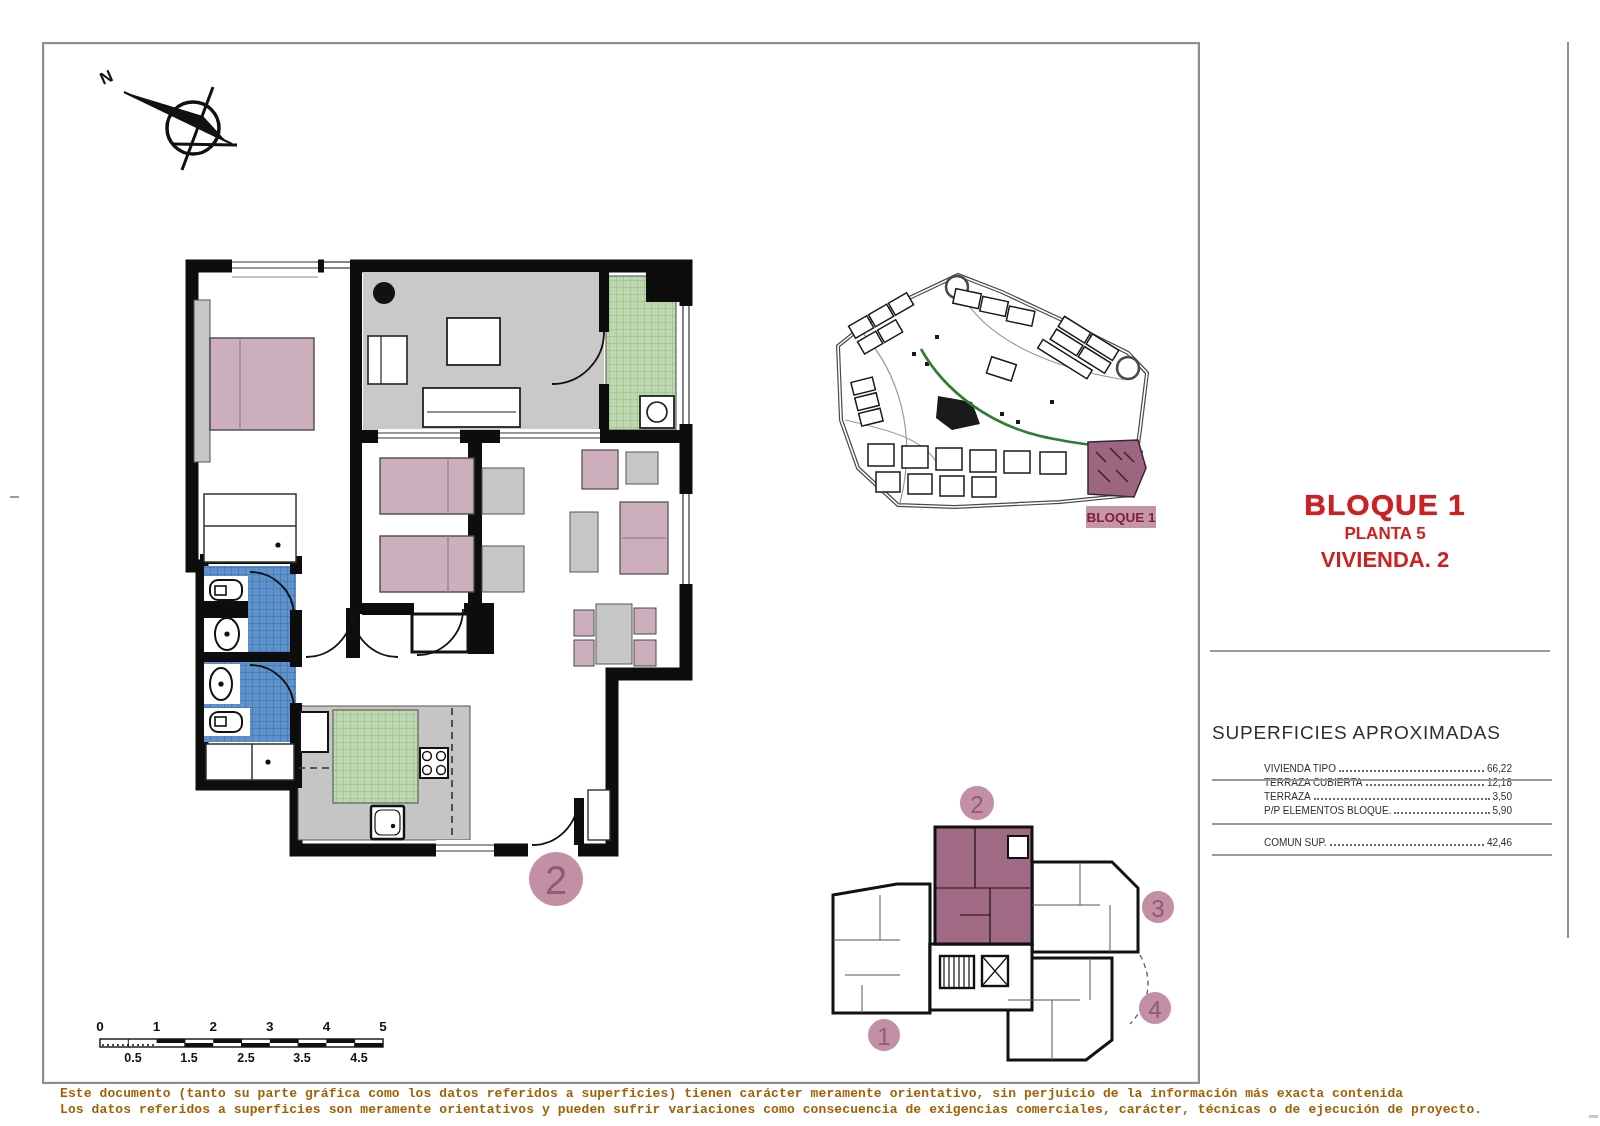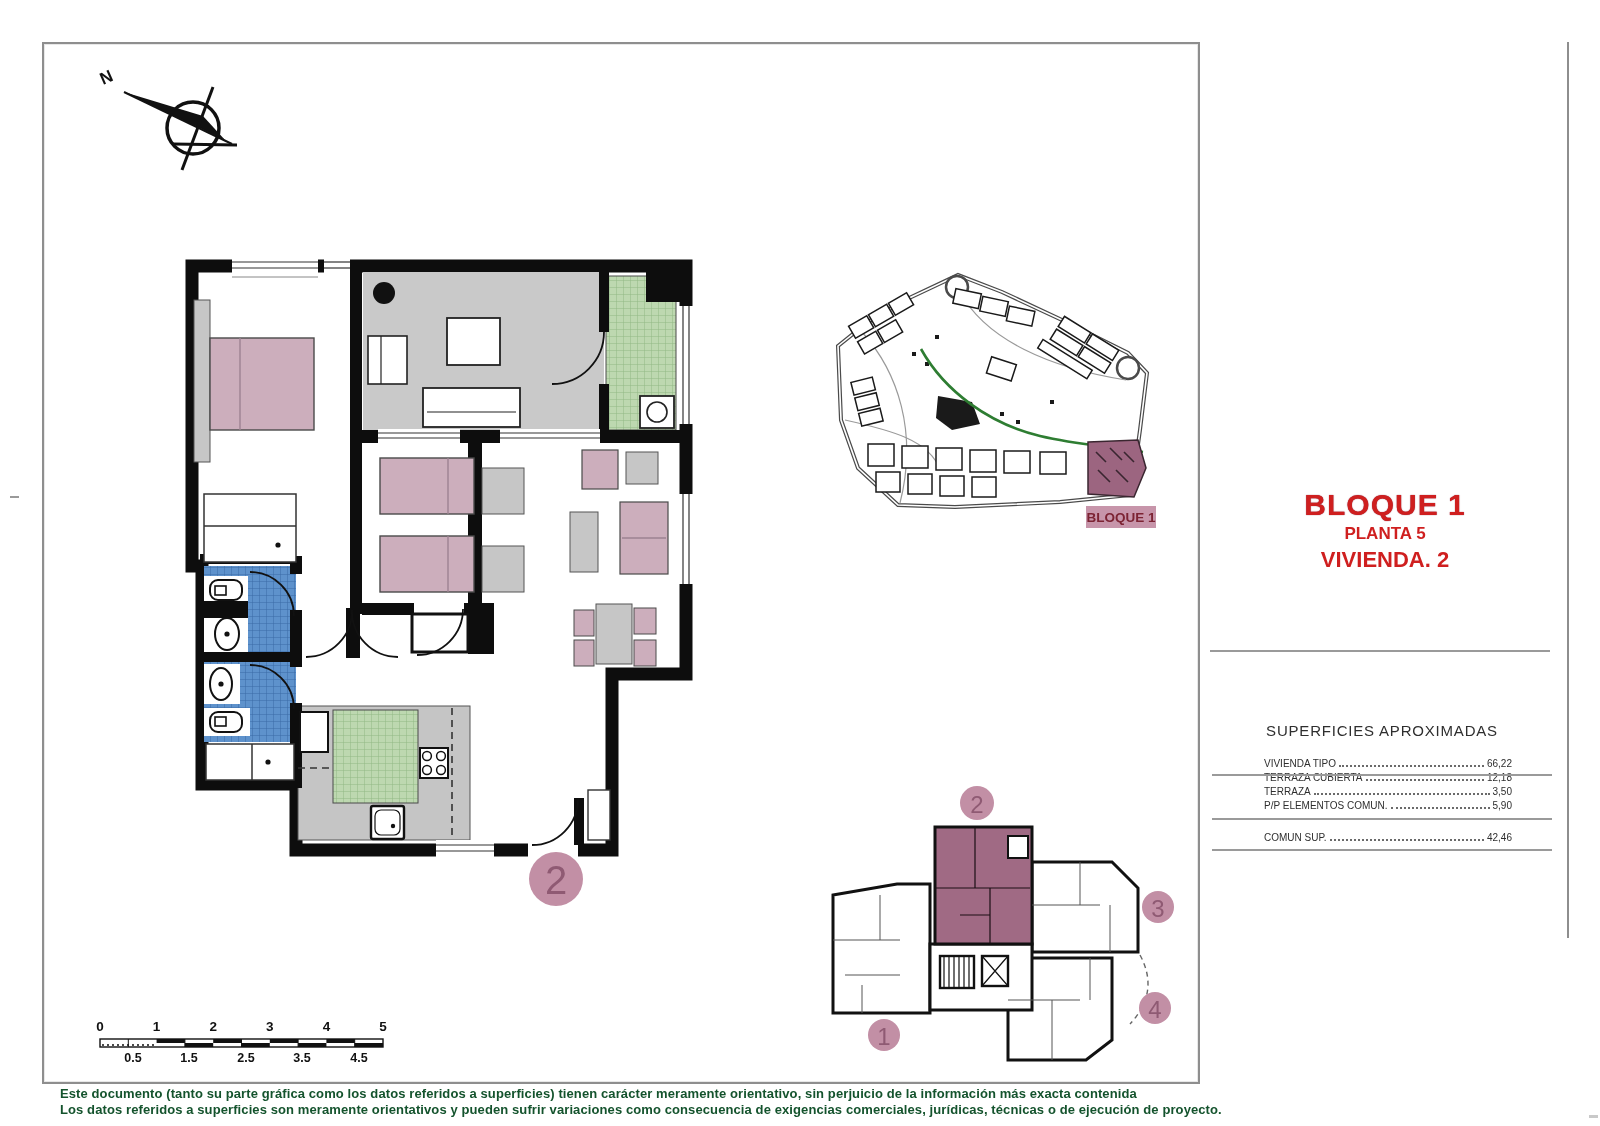--- a/index.html
+++ b/index.html
@@ -11,26 +11,26 @@
   .foldmark{position:absolute;background:#9a9a9a;}
   .rule{position:absolute;height:2px;background:#9a9a9a;}
   .abs{position:absolute;}
   
   .tb{position:absolute;left:1210px;top:488px;width:350px;text-align:center;color:#cf1f1f;}
   .tb .big{font-size:30px;font-weight:bold;letter-spacing:1px;text-shadow:0 0 1px #7c1630;}
   .tb .mid{font-size:17px;font-weight:bold;margin-top:2px;}
   .tb .mid2{font-size:22px;font-weight:bold;margin-top:3px;}
   
   .tbl{position:absolute;left:1212px;top:722px;width:340px;color:#2e2e2e;}
-  .tbl .hdr{text-align:center;font-size:15px;letter-spacing:.8px;margin-bottom:9px;}
+  .tbl .hdr{font-size:19px;letter-spacing:.8px;margin-bottom:9px;}
   .trow{display:flex;align-items:flex-end;font-size:10px;margin:3px 0;padding:0 40px 0 52px;}
   .tdots{flex:1;border-bottom:2px dotted #6a6a6a;margin:0 3px 2px;}
   .tval{white-space:nowrap;}
   .disclaimer{position:absolute;left:60px;top:1086px;width:1480px;font-size:13px;font-weight:bold;
-              color:#14532d;line-height:15.5px;letter-spacing:.1px;}
+              color:#a16207;line-height:15.5px;letter-spacing:.1px;font-family:Liberation Mono, monospace;}
   svg{position:absolute;overflow:visible;}
   text{font-family:"Liberation Sans", sans-serif;}
 </style>
 </head>
 <body>
 
 <div class="sheet">
 
   <div class="frame"></div>
   <div class="vrule"></div>
@@ -345,21 +345,21 @@
       <span class="tlabel">TERRAZA CUBIERTA</span>
       <span class="tdots"></span>
       <span class="tval">12,18</span>
     </div>
     <div class="trow">
       <span class="tlabel">TERRAZA</span>
       <span class="tdots"></span>
       <span class="tval">3,50</span>
     </div>
     <div class="trow">
-      <span class="tlabel">P/P ELEMENTOS COMUN.</span>
+      <span class="tlabel">P/P ELEMENTOS BLOQUE.</span>
       <span class="tdots"></span>
       <span class="tval">5,90</span>
     </div>
     <div class="rule" style="position:relative;left:0;width:340px;margin-top:7px;"></div>
     <div class="trow" style="margin-top:12px;">
       <span class="tlabel">COMUN SUP.</span>
       <span class="tdots"></span>
       <span class="tval">42,46</span>
     </div>
     <div class="rule" style="position:relative;left:0;width:340px;margin-top:6px;"></div>
@@ -395,16 +395,16 @@
       <text x="45" y="46">0.5</text>
       <text x="101" y="46">1.5</text>
       <text x="158" y="46">2.5</text>
       <text x="214" y="46">3.5</text>
       <text x="271" y="46">4.5</text>
     </g>
   </svg>
 
   <div class="disclaimer">
     <div>Este documento (tanto su parte gráfica como los datos referidos a superficies) tienen carácter meramente orientativo, sin perjuicio de la información más exacta contenida</div>
-    <div>Los datos referidos a superficies son meramente orientativos y pueden sufrir variaciones como consecuencia de exigencias comerciales, jurídicas, técnicas o de ejecución de proyecto.</div>
+    <div>Los datos referidos a superficies son meramente orientativos y pueden sufrir variaciones como consecuencia de exigencias comerciales, carácter, técnicas o de ejecución de proyecto.</div>
   </div>
 
 </div>
 
 </body></html>

